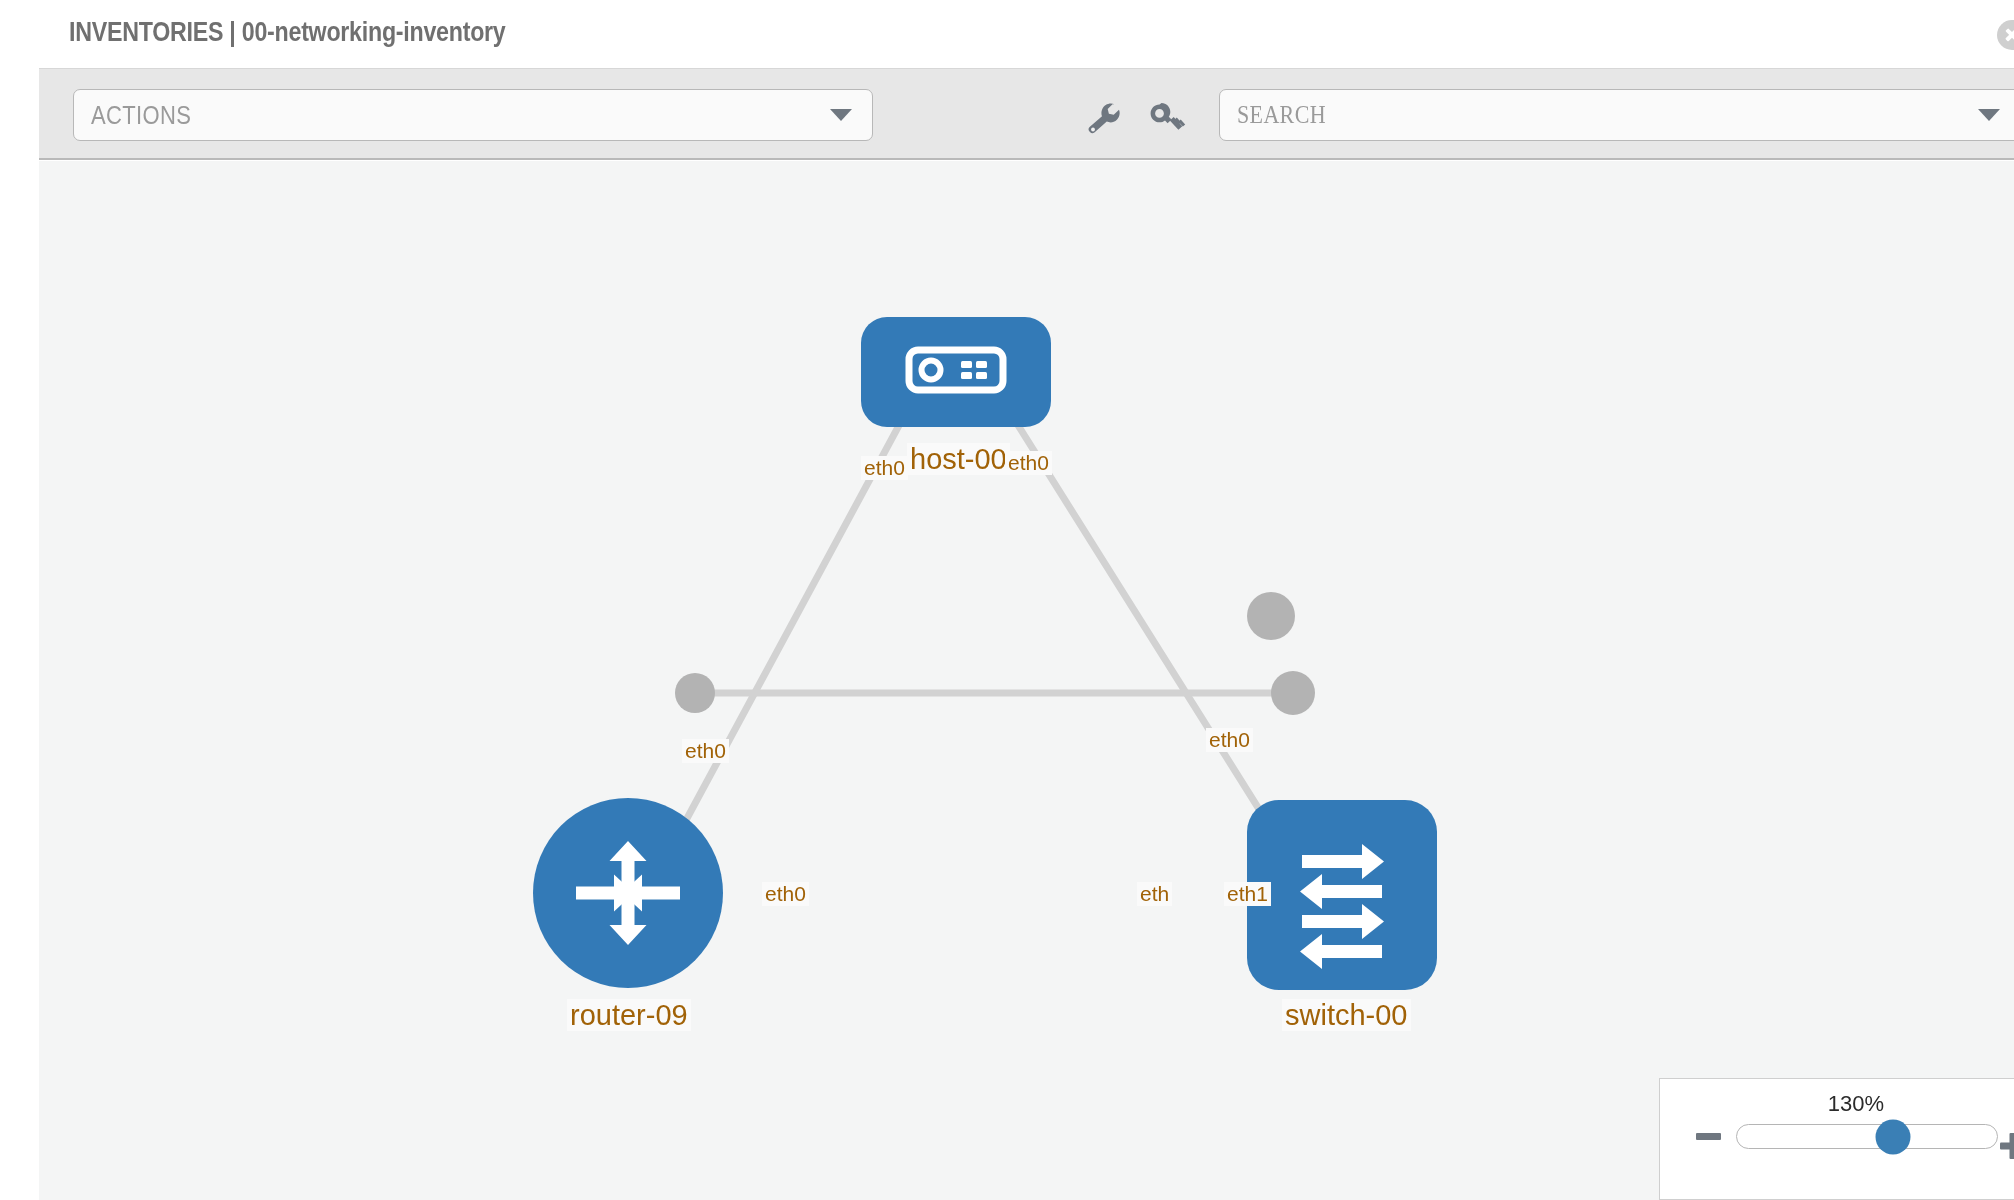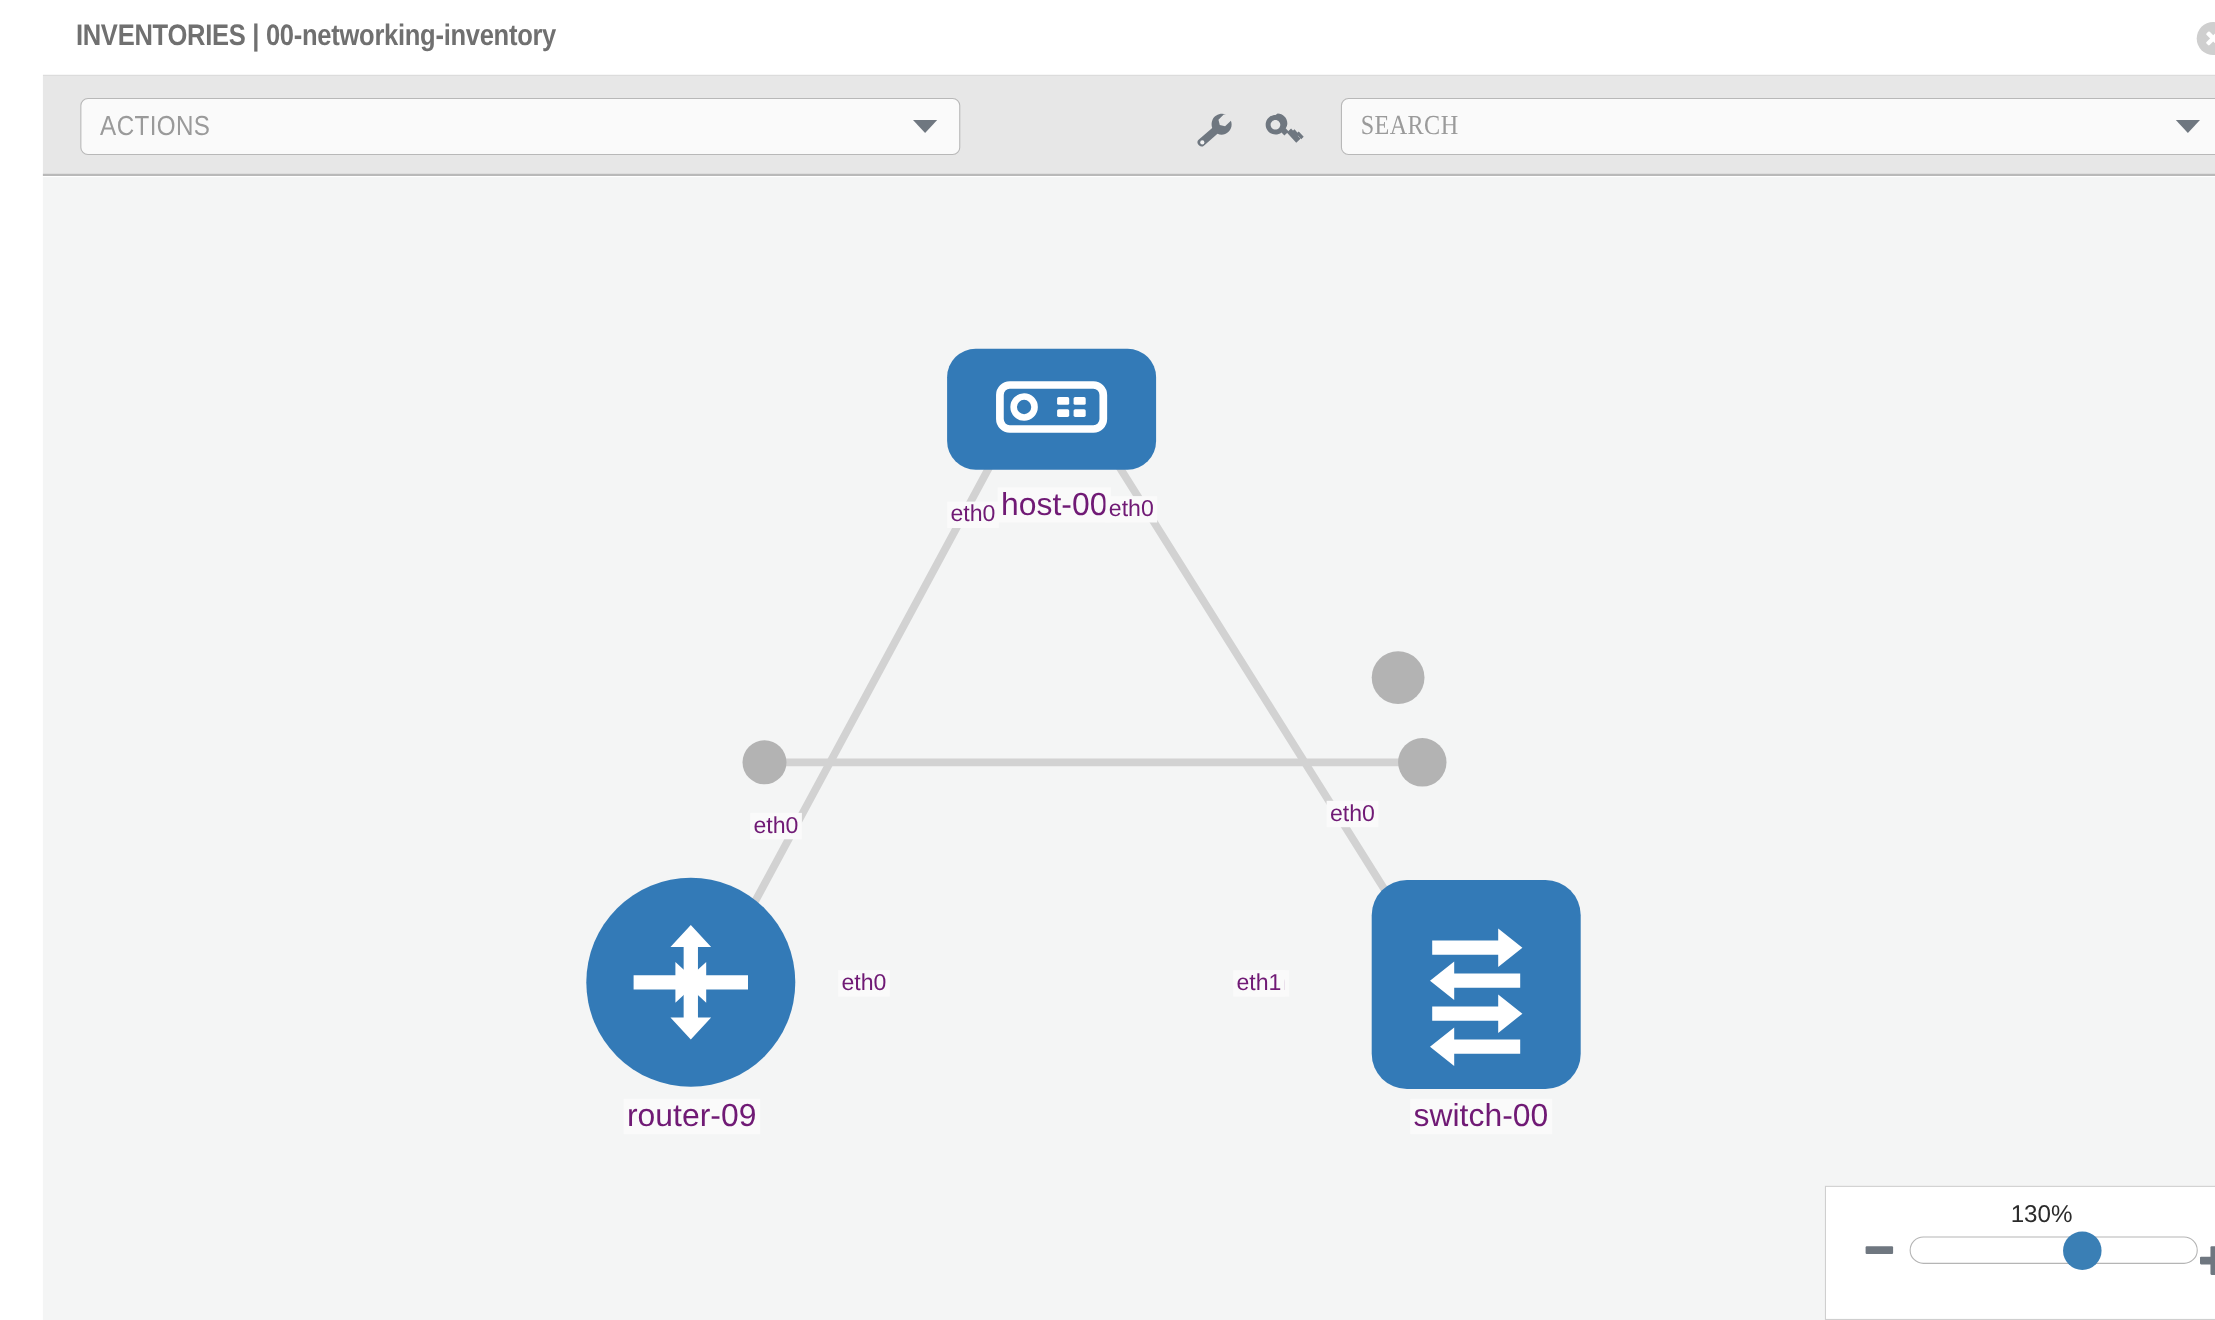--- a/index.html
+++ b/index.html
@@ -129,21 +129,21 @@
     height: 1039px;
     background: #f4f5f5;
     overflow: hidden;
   }
   .canvas > svg { position: absolute; top: 0; left: 0; }
 
   
   .chip {
     position: absolute;
     background: #fafafa;
-    color: #701a75;
+    color: #a16207;
     white-space: nowrap;
     line-height: 1.05;
   }
   .node-label { font-size: 29px; padding: 1px 3px; }
   .port-label { font-size: 21px; padding: 1px 3px; }
 
   
   .zoom-panel {
     position: absolute;
     left: 1620px;
@@ -331,21 +331,21 @@
     <div class="chip port-label" style="left:966px; top:290px;">eth0</div>
 
     <div class="chip port-label" style="left:643px; top:578px;">eth0</div>
 
     <div class="chip port-label" style="left:1167px; top:567px;">eth0</div>
 
     <div class="chip port-label" style="left:723px; top:721px;">eth0</div>
 
     <div class="chip port-label" style="left:1098px; top:721px;">eth</div>
 
-    <div class="chip port-label" style="left:1082px; top:721px;">eth1</div>
+    <div class="chip port-label" style="left:1185px; top:721px;">eth1</div>
 
     <div class="zoom-panel" style="top:917px;">
       <div class="zoom-value">130%</div>
       <div class="zoom-minus"></div>
       <div class="zoom-track">
         <div class="zoom-thumb" style="left: 60%;"></div>
       </div>
       <div class="zoom-plus"></div>
     </div>
 

